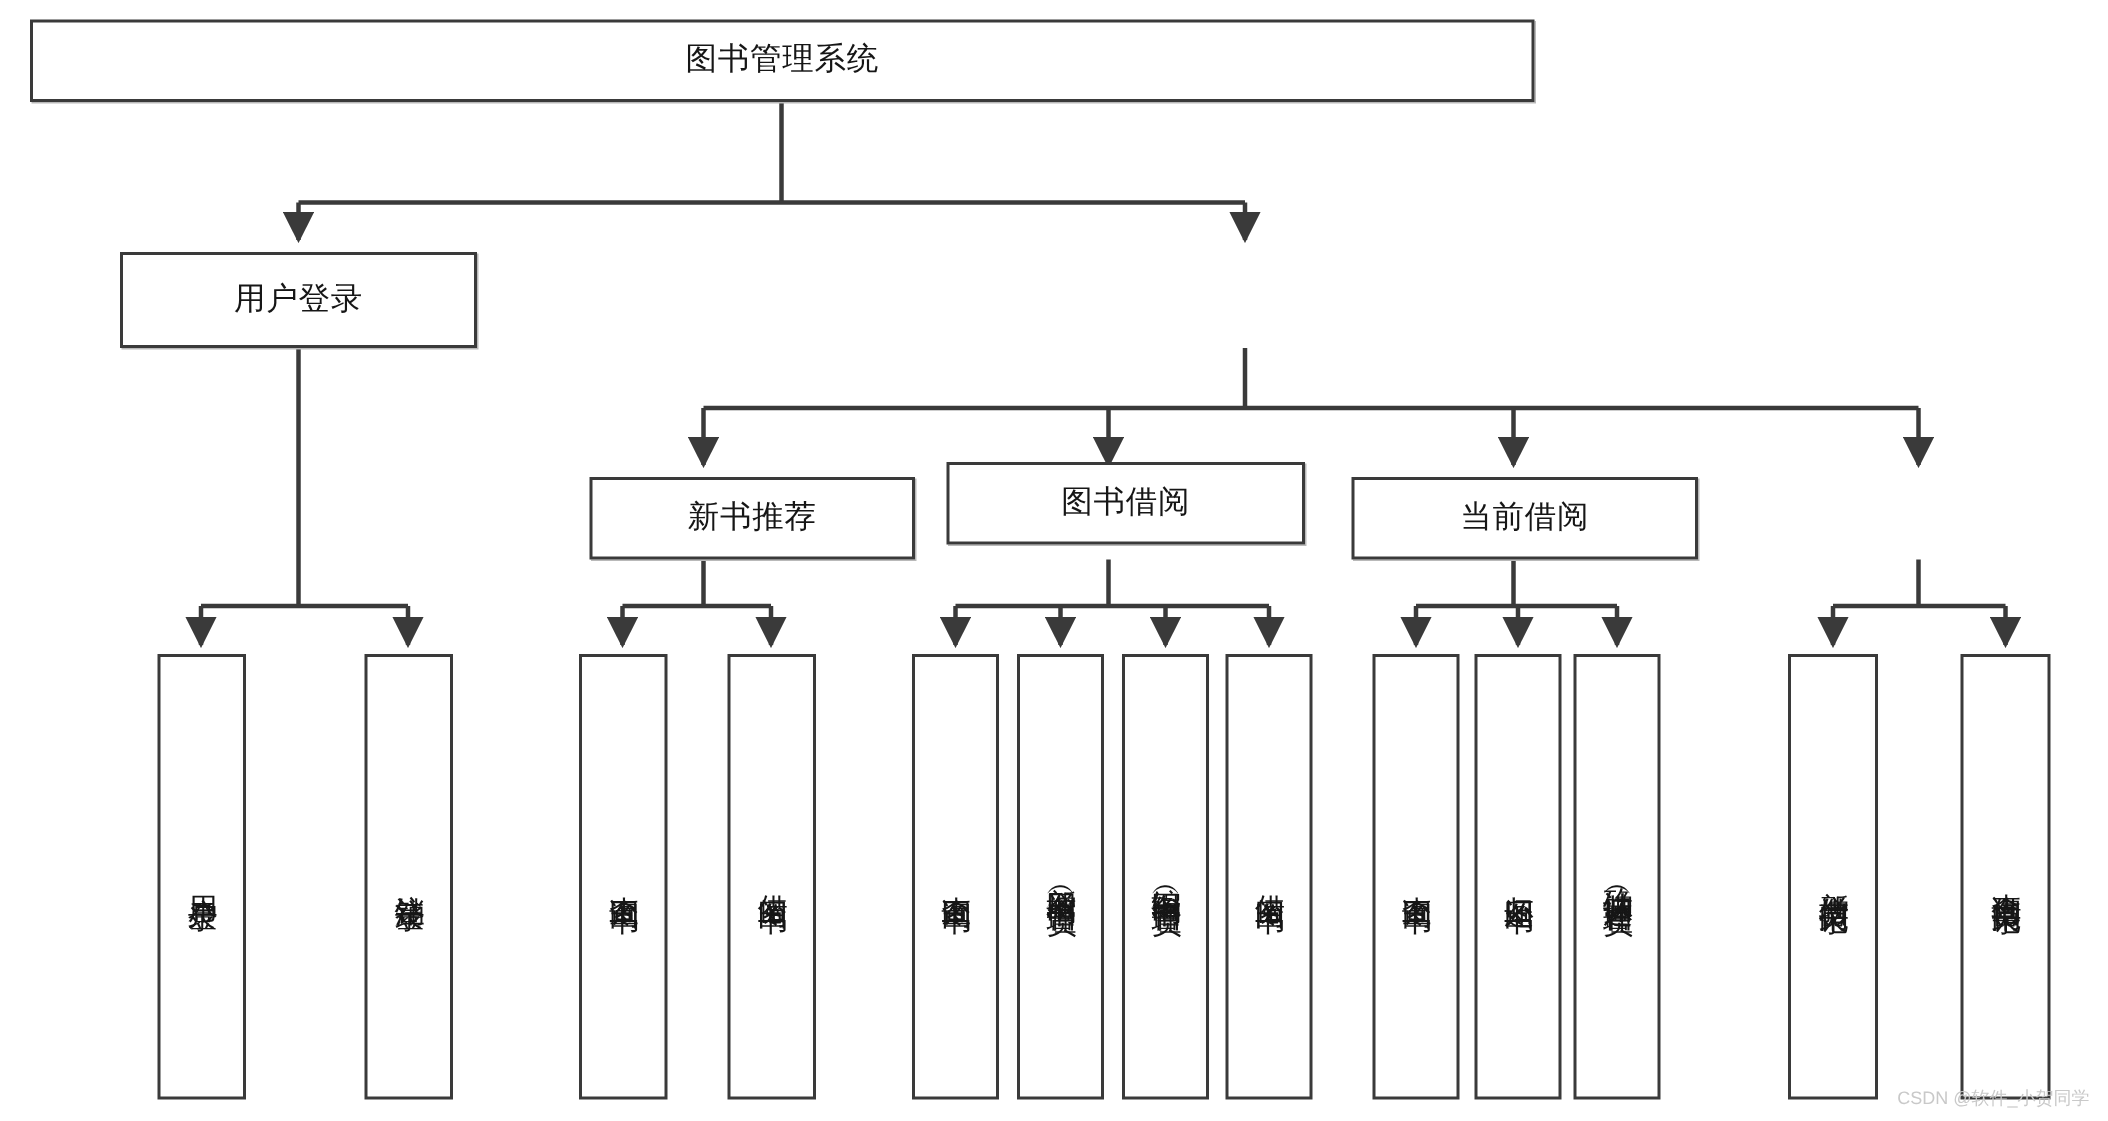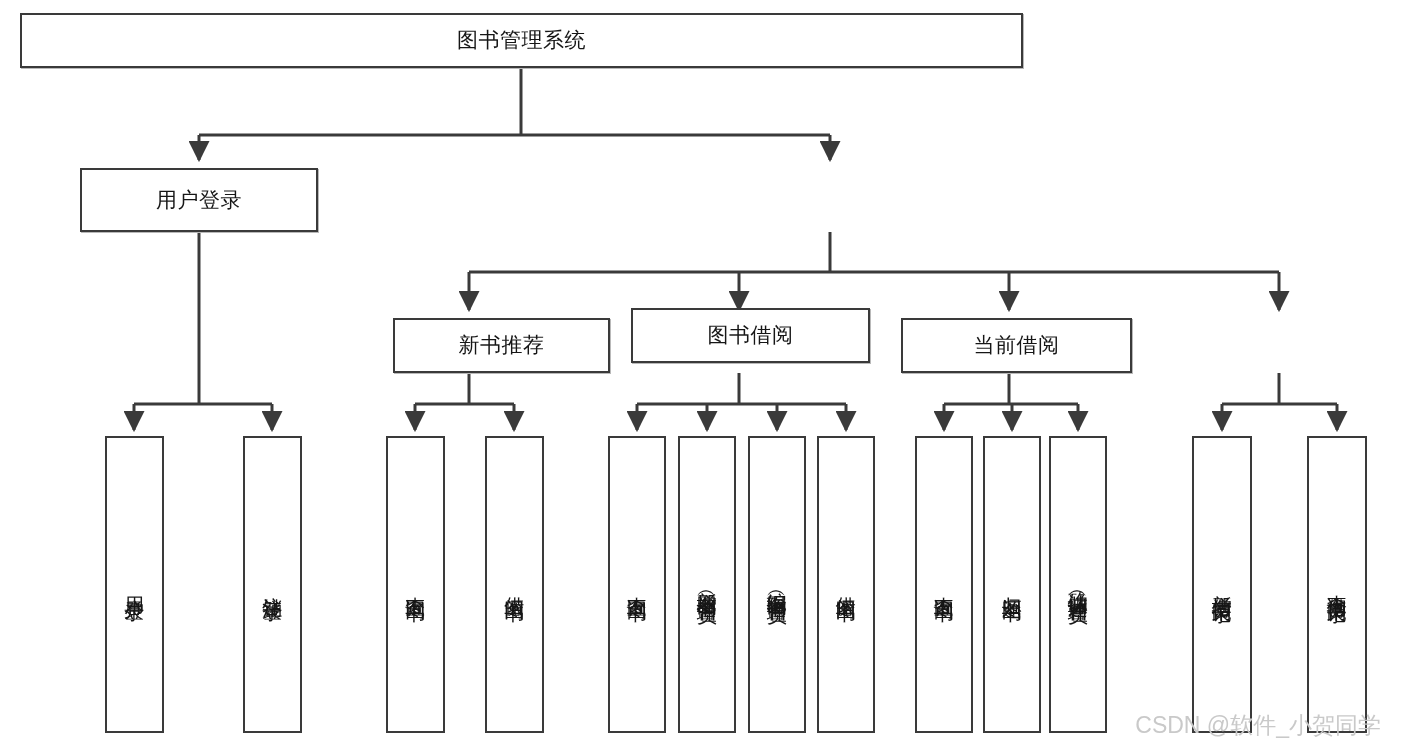--- a/index.html
+++ b/index.html
@@ -44,23 +44,23 @@
     writing-mode:vertical-rl;
     text-orientation:upright;
     font-size:20px;
     line-height:1.42;
     letter-spacing:2px;
     color:#161616;
     white-space:nowrap;
   }
   #watermark{
     position:absolute;
-    right:24px;
+    right:12px;
     bottom:6px;
-    font-size:23px;
+    font-size:12px;
     color:#c9c9c9;
     white-space:nowrap;
     pointer-events:none;
   }
 </style>
 </head>
 <body>
 
 <div id="diagram-root">
 

